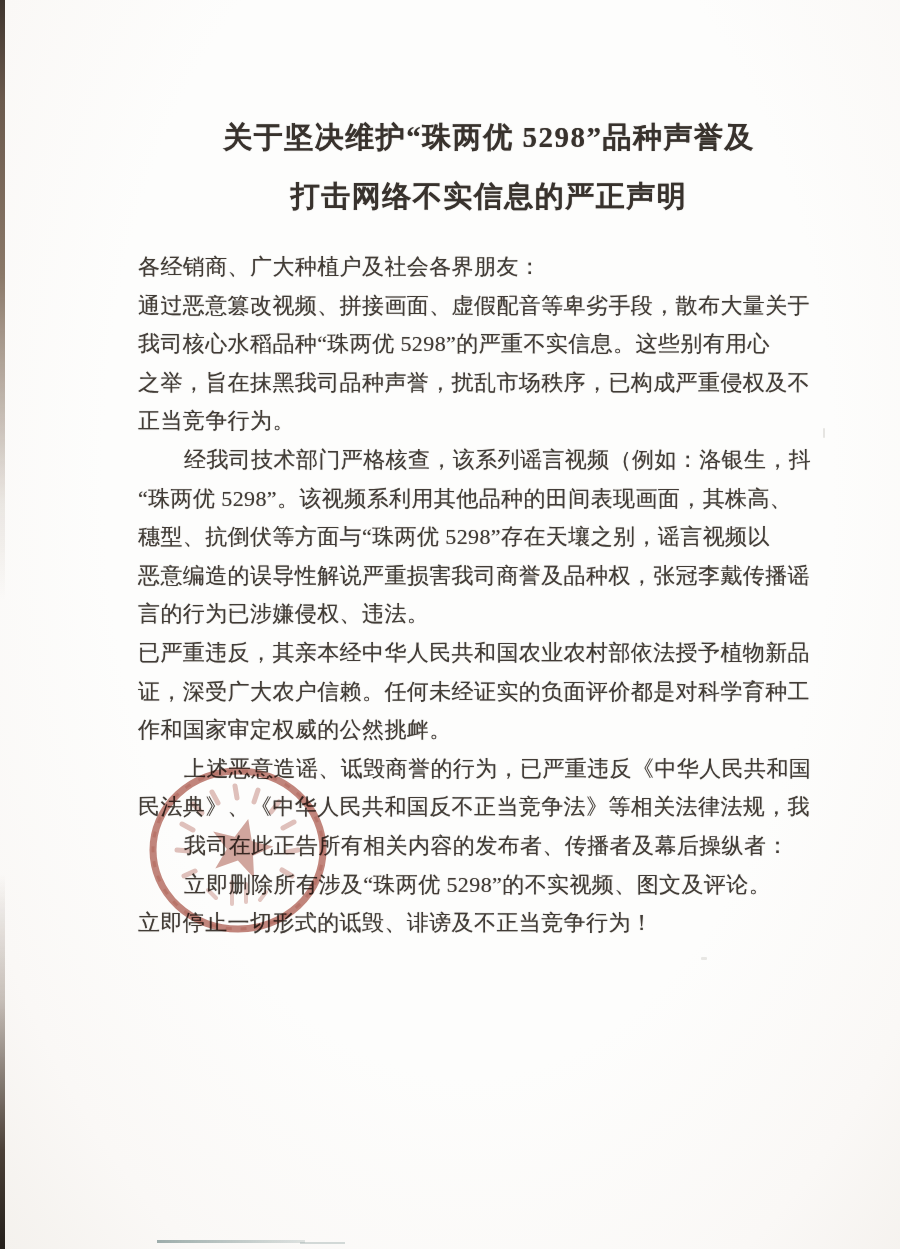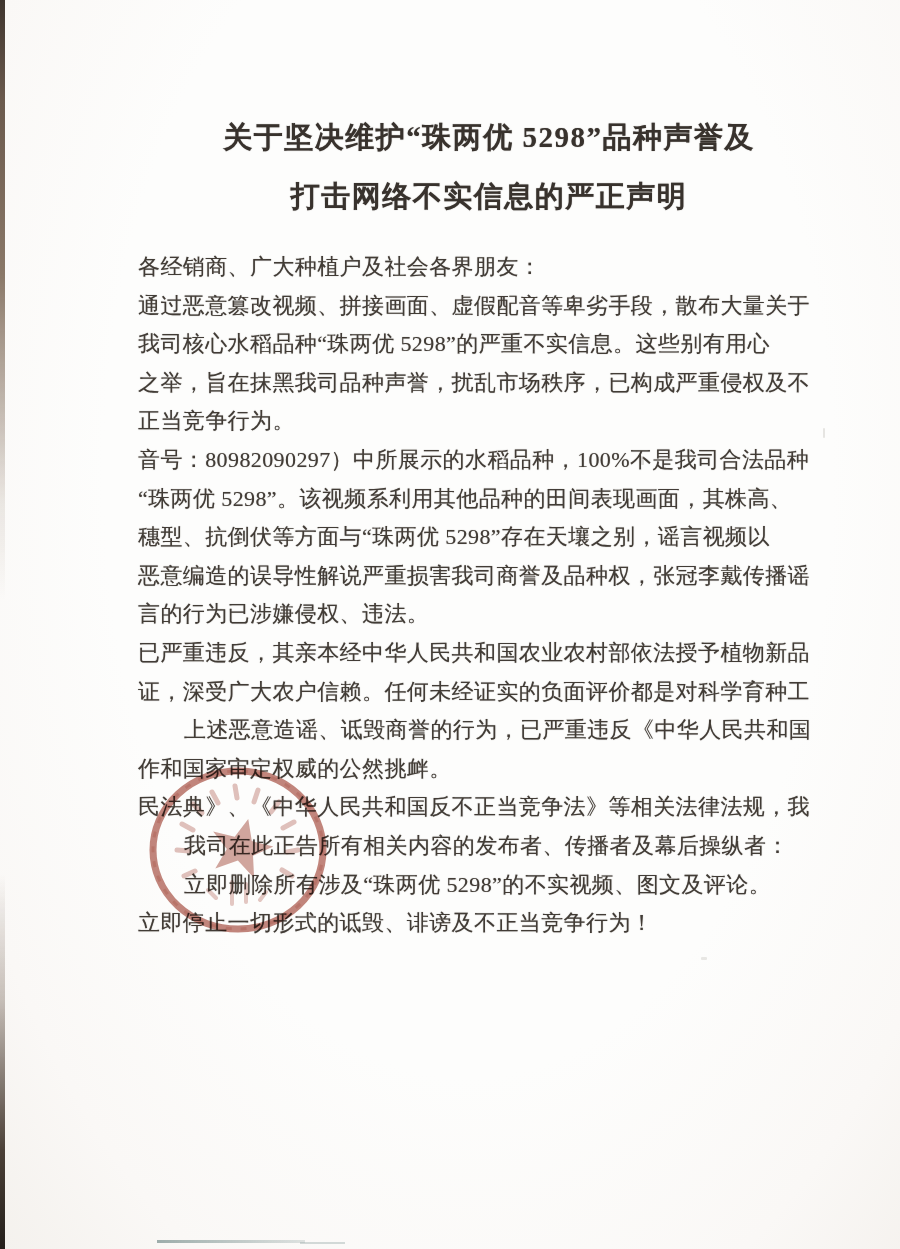--- a/index.html
+++ b/index.html
@@ -83,29 +83,29 @@
     <div class="title-line">关于坚决维护“珠两优 5298”品种声誉及</div>
     <div class="title-line">打击网络不实信息的严正声明</div>
   </div>
 
   <div class="body-block">
     <div class="line">各经销商、广大种植户及社会各界朋友：</div>
     <div class="line">通过恶意篡改视频、拼接画面、虚假配音等卑劣手段，散布大量关于</div>
     <div class="line">我司核心水稻品种“珠两优 5298”的严重不实信息。这些别有用心</div>
     <div class="line">之举，旨在抹黑我司品种声誉，扰乱市场秩序，已构成严重侵权及不</div>
     <div class="line">正当竞争行为。</div>
-    <div class="line">音号：80982090297）中所展示的水稻品种，100%不是我司合法品种</div>
+    <div class="line indent">经我司技术部门严格核查，该系列谣言视频（例如：洛银生，抖</div>
     <div class="line">“珠两优 5298”。该视频系利用其他品种的田间表现画面，其株高、</div>
     <div class="line">穗型、抗倒伏等方面与“珠两优 5298”存在天壤之别，谣言视频以</div>
     <div class="line">恶意编造的误导性解说严重损害我司商誉及品种权，张冠李戴传播谣</div>
     <div class="line">言的行为已涉嫌侵权、违法。</div>
     <div class="line">已严重违反，其亲本经中华人民共和国农业农村部依法授予植物新品</div>
     <div class="line">证，深受广大农户信赖。任何未经证实的负面评价都是对科学育种工</div>
+    <div class="line">作和国家审定权威的公然挑衅。</div>
     <div class="line indent">上述恶意造谣、诋毁商誉的行为，已严重违反《中华人民共和国</div>
-    <div class="line">作和国家审定权威的公然挑衅。</div>
     <div class="line">民法典》、《中华人民共和国反不正当竞争法》等相关法律法规，我</div>
     <div class="line indent">我司在此正告所有相关内容的发布者、传播者及幕后操纵者：</div>
     <div class="line indent">立即删除所有涉及“珠两优 5298”的不实视频、图文及评论。</div>
     <div class="line">立即停止一切形式的诋毁、诽谤及不正当竞争行为！</div>
   </div>
 
   <svg class="stamp" viewBox="0 0 186 176" xmlns="http://www.w3.org/2000/svg">
     <g stroke="#9e3d2e" fill="none">
       <ellipse cx="92" cy="86" rx="85" ry="79" stroke-width="7" opacity="0.68"></ellipse>
       <ellipse cx="92" cy="86" rx="85" ry="79" stroke-width="3" opacity="0.3" stroke-dasharray="6 9"></ellipse>

